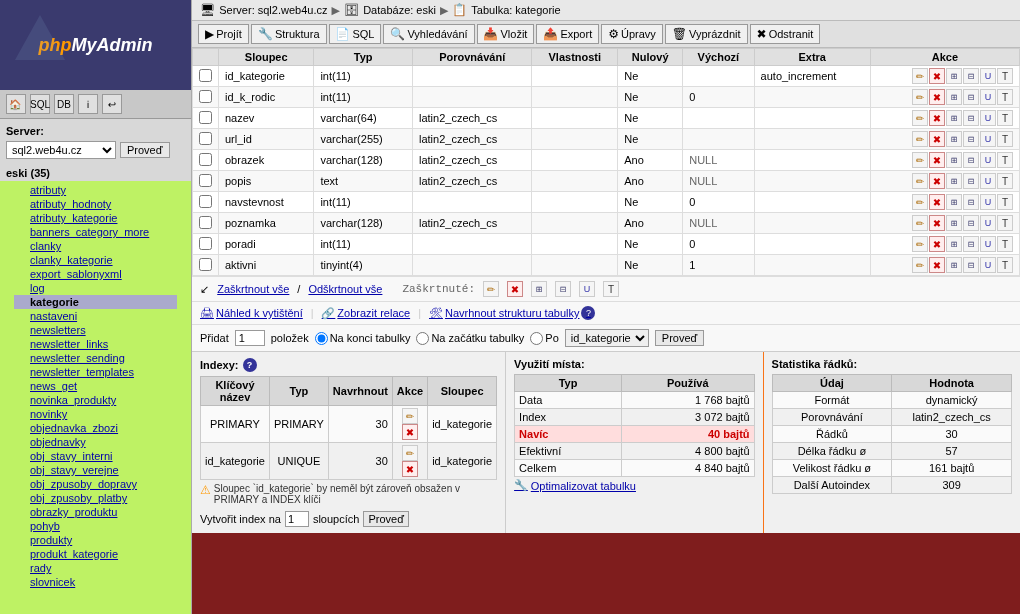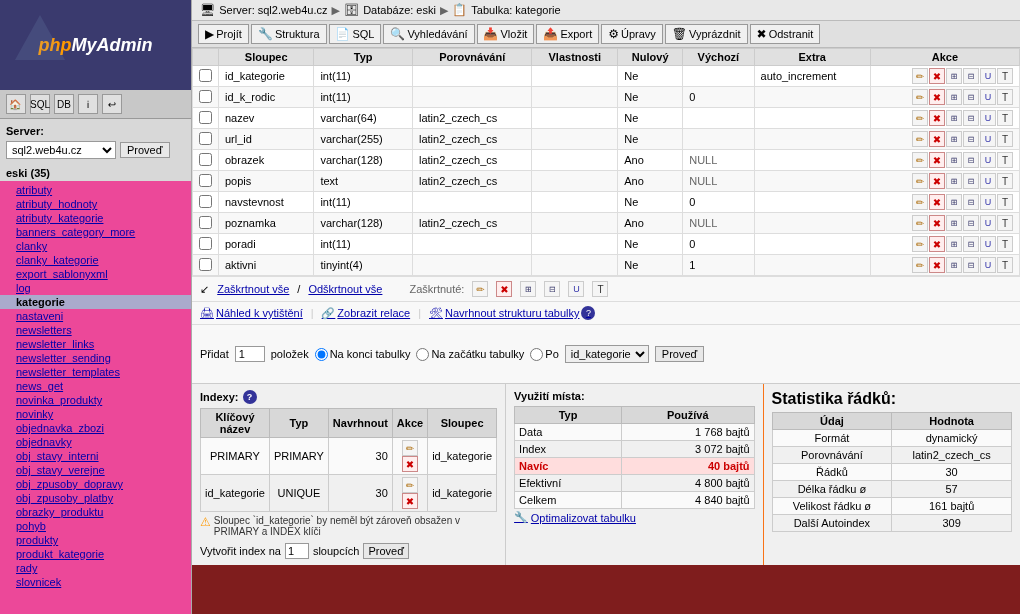--- a/index.html
+++ b/index.html
@@ -85,22 +85,22 @@
     }
     #db-label {
       padding: 2px 6px;
       font-weight: bold;
       color: #000;
       font-size: 11px;
     }
     #db-list {
       flex: 1;
       overflow-y: auto;
-      padding: 2px 0;
-      background: #ec4899;
+      padding: 2px 14px;
+      background: #bef264;
     }
     .db-item {
       padding: 1px 6px 1px 16px;
       cursor: pointer;
       color: #00a;
       text-decoration: underline;
       font-size: 11px;
       white-space: nowrap;
     }
     .db-item.active { color: #000; text-decoration: none; font-weight: bold; }
@@ -203,39 +203,39 @@
     #select-all-row {
       padding: 4px 8px;
       border-top: 1px solid #ddd;
       display: flex;
       align-items: center;
       gap: 8px;
       font-size: 11px;
       background: #f8f8f8;
     }
     #select-all-row a { color: #00a; text-decoration: underline; cursor: pointer; }
-    .zaschrt-label { color: #666; margin-left: 19px; }
+    .zaschrt-label { color: #666; margin-left: 12px; font-family: Liberation Mono, monospace; }
 
     
     #bottom-actions {
       padding: 4px 8px;
       border-top: 1px solid #ddd;
       display: flex;
       align-items: center;
       gap: 8px;
       font-size: 11px;
       background: #f8f8f8;
       flex-wrap: wrap;
     }
     .ba-link { color: #00a; text-decoration: underline; cursor: pointer; display: flex; align-items: center; gap: 2px; }
     .ba-sep { color: #ccc; }
 
     
     #add-row {
-      padding: 20px 8px;
+      padding: 4px 8px;
       border-top: 1px solid #ddd;
       display: flex;
       align-items: center;
       gap: 6px;
       font-size: 11px;
       background: #f8f8f8;
     }
     #add-row input[type="text"] {
       width: 30px;
       border: 1px solid #999;
@@ -380,21 +380,21 @@
       padding: 2px 0;
     }
 
     
     #stats-panel {
       flex: 1;
       padding: 6px 8px;
     }
     #stats-title {
       font-weight: bold;
-      font-size: 16px;
+      font-size: 11px;
       margin-bottom: 4px;
     }
     #stats-table {
       width: 100%;
       border-collapse: collapse;
       font-size: 11px;
     }
     #stats-table th {
       background: #d8d8d8;
       border: 1px solid #bbb;

